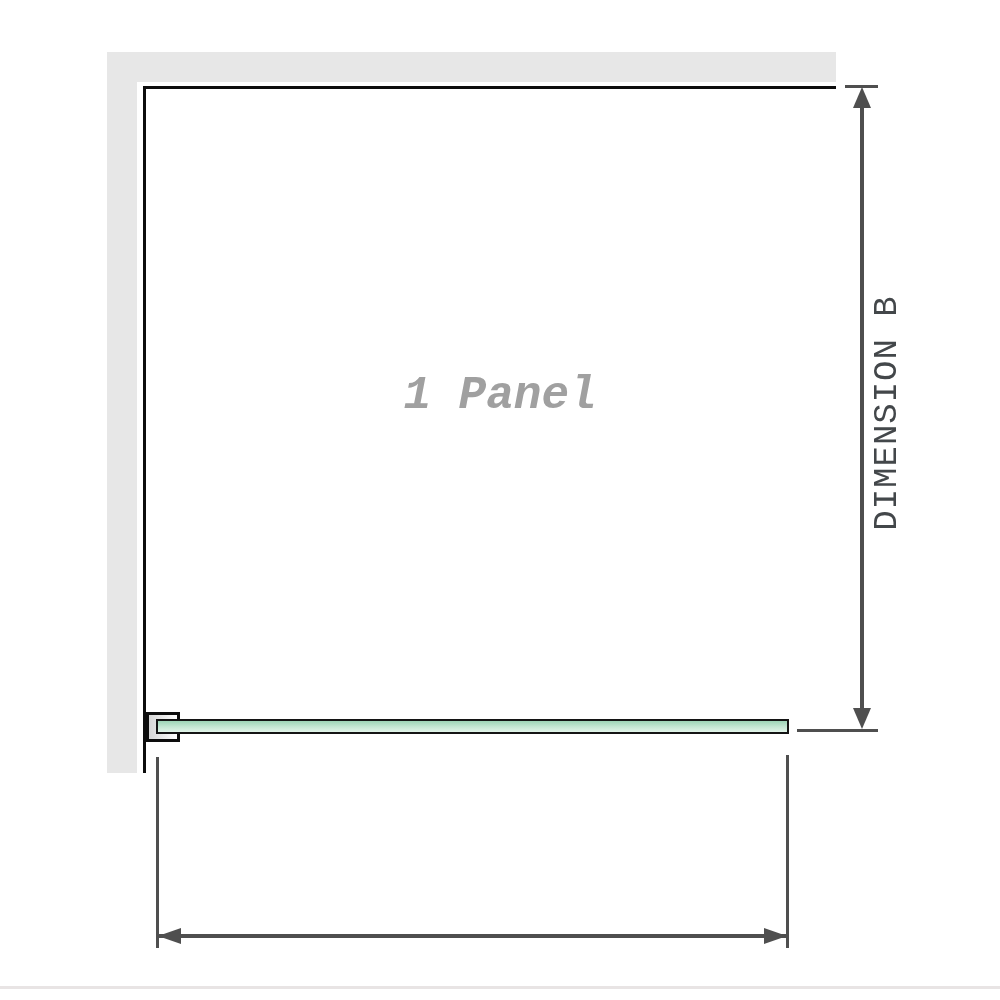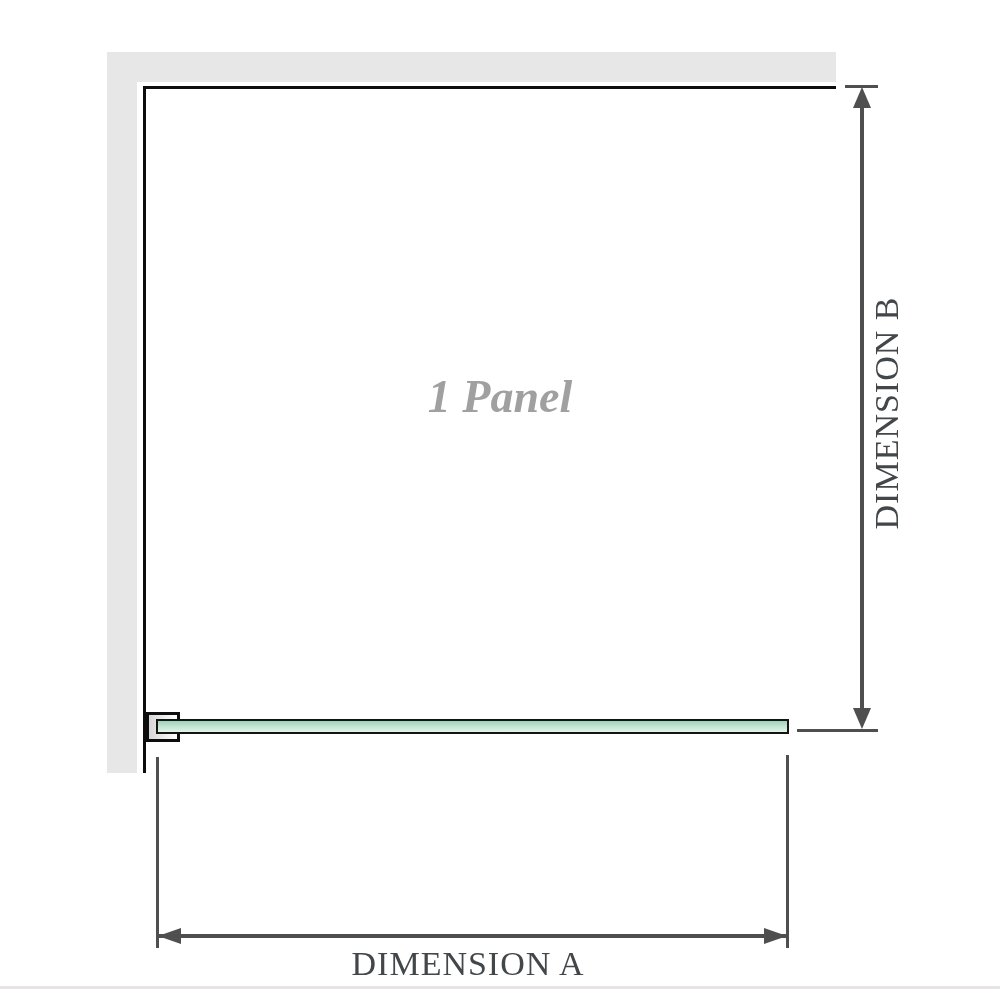--- a/index.html
+++ b/index.html
@@ -6,21 +6,21 @@
     margin: 0;
     padding: 0;
     background: #ffffff;
   }
   #canvas {
     position: relative;
     width: 1000px;
     height: 1000px;
     background: #ffffff;
     overflow: hidden;
-    font-family: Liberation Serif, serif;
+    font-family: Liberation Mono, monospace;
   }
   .abs { position: absolute; }
 
   
   .wall-top {
     left: 107px; top: 52px; width: 729px; height: 30px;
     background: var(--wall, #e7e7e7);
   }
   .wall-left {
     left: 107px; top: 52px; width: 30px; height: 721px;
@@ -148,17 +148,16 @@
   <div class="abs dim dimb-line"></div>
   <div class="abs dimb-head-up"></div>
   <div class="abs dimb-head-down"></div>
   <div class="abs dim-label dimb-label">DIMENSION B</div>
 
   <div class="abs dim dima-ext-left"></div>
   <div class="abs dim dima-ext-right"></div>
   <div class="abs dim dima-line"></div>
   <div class="abs dima-head-left"></div>
   <div class="abs dima-head-right"></div>
-  <div class="abs dim-label dima-label">DIMENSION A</div>
 
   <div class="abs bottom-rule"></div>
 
 </div>
 
 </body></html>

